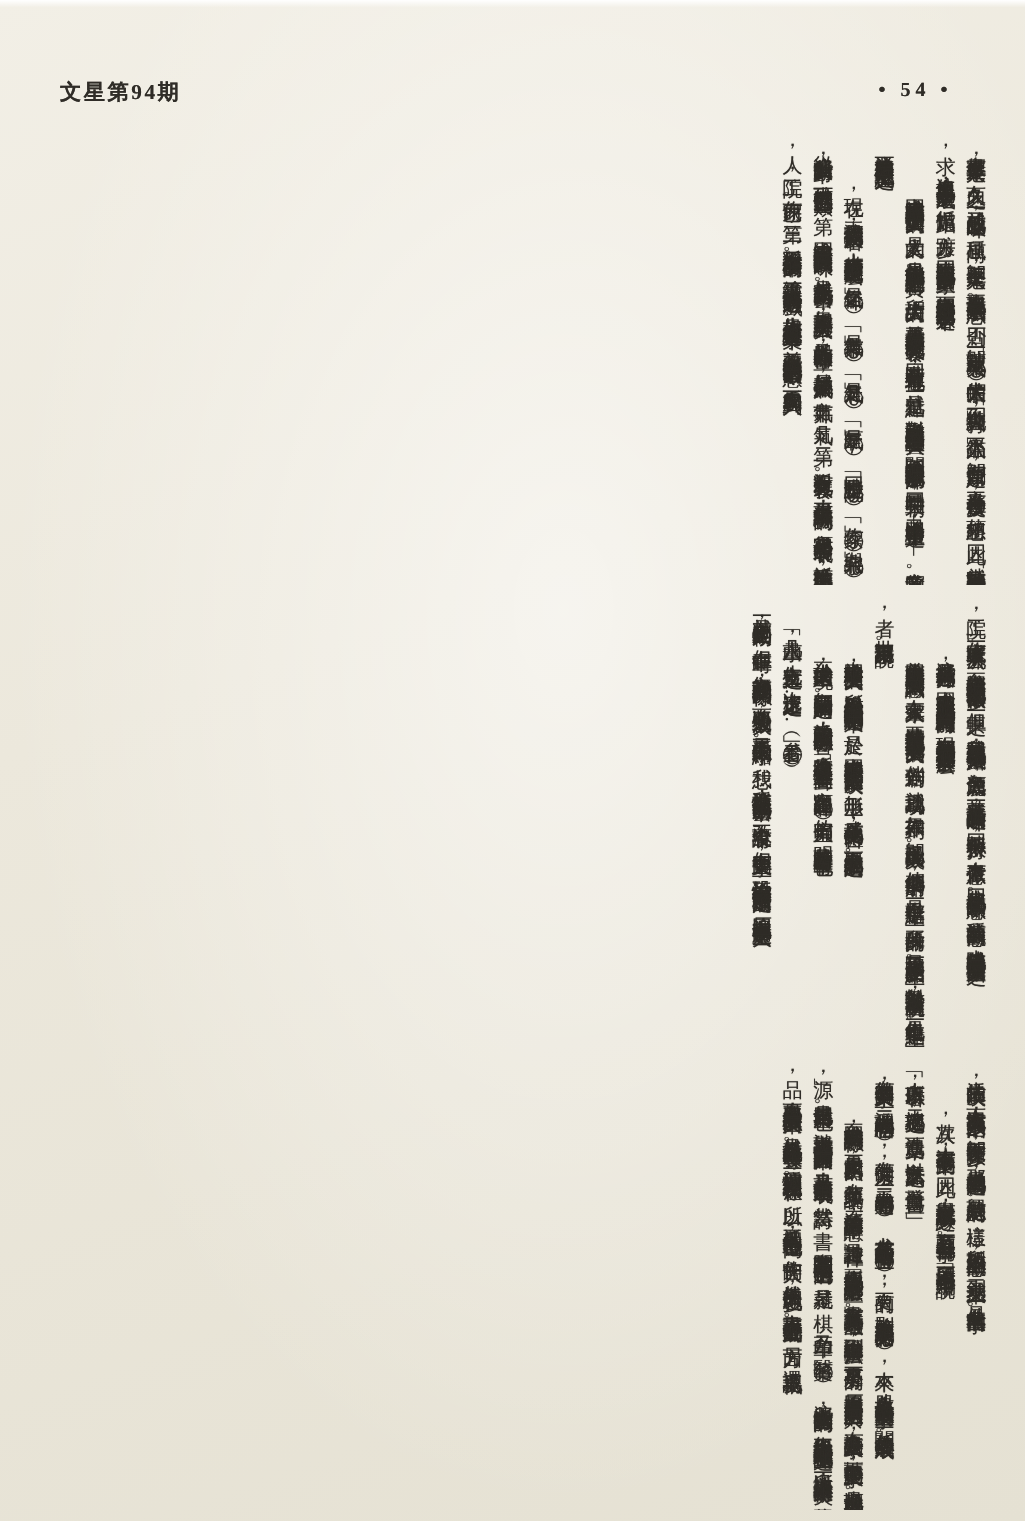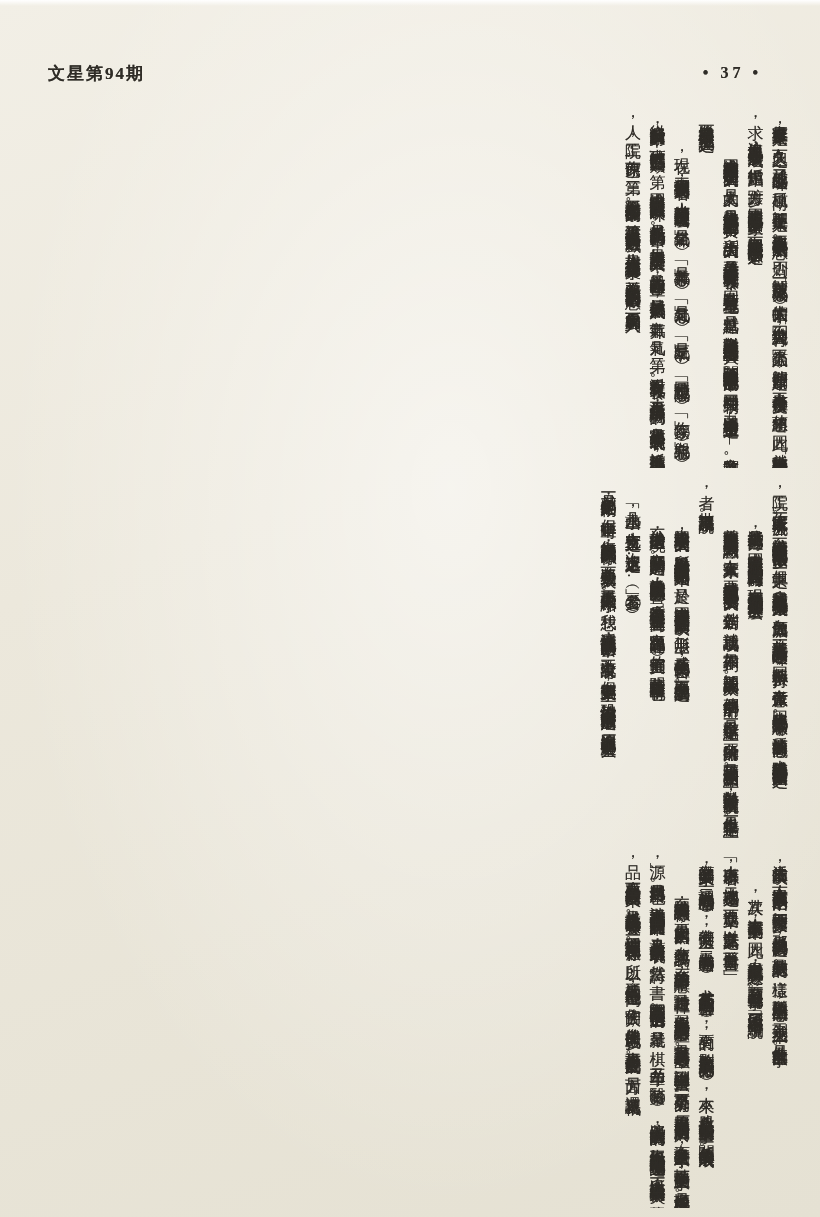--- a/index.html
+++ b/index.html
@@ -49,21 +49,21 @@
   .p-quote1{padding-top:26px;text-indent:16px;}
   .p-quote2{padding-top:20px;}
 </style>
 </head>
 <body>
 
 <div class="page">
 
   <header class="header">
     <span class="journal">文星第94期</span>
-    <span class="pagenum">• 37 •</span>
+    <span class="pagenum">• 54 •</span>
   </header>
 
   <section class="band band-top">
     <p class="p-cont">畫家便多半是老年人，久而久之，就成了一般的趣味，一種風尚，卽使不是老年人，也要表現那種老年人的氣息了。否則，卽被戴上一頂「火氣」③太大的帽子，不到「爐火純青」，「不入鑑品」。卽使有所創建，亦不爲社會所接受，休想出頭。因此，就由於這種「老年的」精神的要求，迫使血氣男兒學着少年老成，循規蹈矩，踱方步。同時也不知害死了多少的中國畫家，而把中國繪畫帶進了死亡的狹谷之中。</p>
     <p class="p-indent">中國繪畫的第三個精神所在是士大夫的，是文人的，也是最能代表中國畫在主觀上的特質。所謂士大夫的，就是要求作畫者必定有深厚的文化敎養，同時在社會上又有地位，就是這一點，對於形成中國畫特殊之風格影響至大，關係中國畫論體系者也非常的深。同時早在宋朝，已將中國繪畫帶上了正途——寫意的道路。比起西洋繪畫的發展早上七八個世紀之久。</p>
     <p class="p-indent">現在，再讓我們先從反面來看，士大夫精神中所反對的是甚麼呢？是「俗氣」④，是「市井氣」⑤，是「凡氣」⑥，是「匠氣」⑦，同時也是「院工」⑧，「作家」⑨與「北宗」⑩。我們從這些反對的對象中，大致可以把它們分爲三類：第一、中國繪畫反對太訴之於大多數人的口味，也就是反對大衆化的藝術。如果畫家爲了討好大衆，爲一般人的趣味而作畫，就極易於流入俗氣，市井氣，凡氣。第二，反對沒有文化敎養。畫不是僅畫得工緻就行了的，它必須是作者學養的表現；祇注重畫面的工緻，不過是匠人，院工，作家而已。第三、反對不把繪畫看作業餘的。繪畫祇是文人士夫遇一時之興的遊戲，如果作者專視繪畫爲終身事業，並不能引起中國人對他的藝術的敬意，反而更容易歸入到</p>
   </section>
 
   <section class="band">
     <p class="p-cont">院工，作家或者匠人一流去了。至於在中國繪畫中輕視北宗的理由當然很多，但其中之一，我想就是因爲北宗表現得太淺露，顏色太濃麗，其美感太訴諸於一般人的趣味，同時似乎太矜持，太有意做作了。因此也就失去了業餘的意味。這種業餘的觀念，也成爲阻礙中國繪畫發展的重要原因之一。</p>

